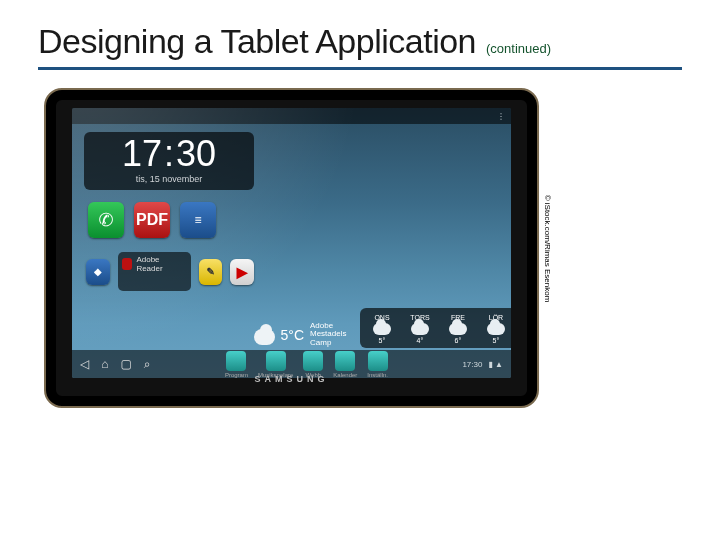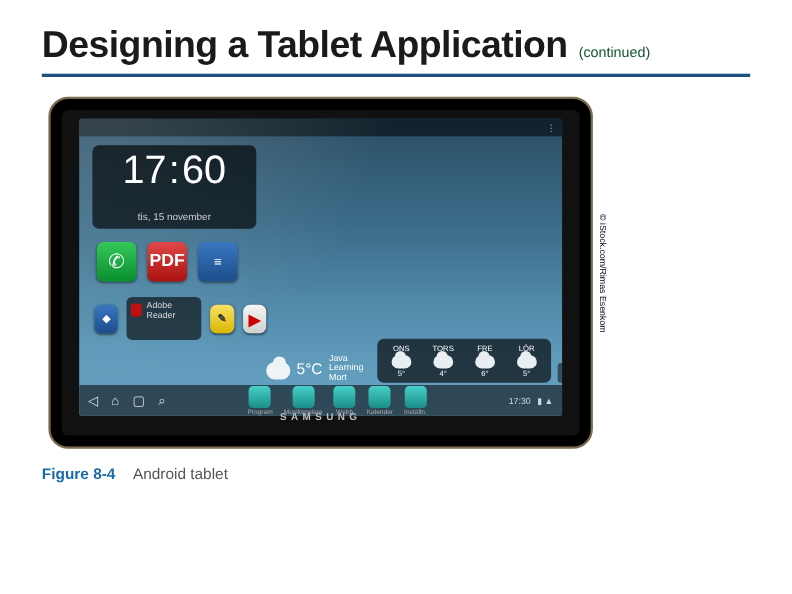--- a/index.html
+++ b/index.html
@@ -1,34 +1,34 @@
 <!DOCTYPE html>
 <html><head>
 <meta charset="utf-8">
 <style>
   * { box-sizing: border-box; margin: 0; padding: 0; }
   html, body { width: 720px; height: 540px; font-family: Arial, Helvetica, sans-serif; background: #fff; overflow: hidden; }
   .slide { width: 720px; height: 540px; position: relative; padding: 22px 38px 0 38px; }
   .title-row { display: flex; align-items: baseline; gap: 10px; }
-  .title { font-size: 34px; font-weight: 700; color: #1a1a1a; letter-spacing: -0.5px; }
+  .title { font-size: 34px; font-weight: 400; color: #1a1a1a; letter-spacing: -0.5px; }
   .continued { font-size: 13px; color: #14532d; font-weight: 400; }
   .title-rule { height: 3px; background: #1e5180; margin-top: 6px; width: 100%; }
 
   .figure-wrap { position: relative; margin-top: 18px; width: 495px; margin-left: 6px; }
   .tablet { width: 495px; height: 320px; background: #111; border: 2px solid #7a6a4f; border-radius: 18px; position: relative; box-shadow: inset 0 0 0 10px #000; }
   .screen { position: absolute; inset: 18px 26px 28px 26px; border-radius: 2px; overflow: hidden;
             background: linear-gradient(180deg, #2a4d63 0%, #3b6b88 35%, #4f87a6 60%, #5f9abb 80%, #6aa3c2 100%); }
   .reflection { position:absolute; top:-40px; left:-120px; width:420px; height:420px;
                 background: radial-gradient(circle at 30% 0%, rgba(255,255,255,0.18), rgba(255,255,255,0) 55%); pointer-events:none; }
   .topbar { height: 16px; background: rgba(0,0,0,0.55); display:flex; align-items:center; justify-content:space-between; padding:0 6px; font-size:8px; color:#cfd8dc; }
   .home { position: absolute; top: 24px; left: 12px; right: 12px; bottom: 30px; display: flex; }
   .left-col { display:flex; flex-direction:column; gap:8px; }
-  .clock-widget { background: rgba(0,0,0,0.65); border-radius: 6px; padding: 4px 12px 6px 12px; color: #fff; text-align:center; width: 149px; }
+  .clock-widget { background: rgba(0,0,0,0.65); border-radius: 6px; padding: 4px 12px 6px 12px; color: #fff; text-align:center; width: 170px; }
   .clock-time { font-size: 36px; font-weight: 300; font-family: 'Segoe UI', Arial, sans-serif; line-height: 1; display:flex; align-items:flex-start; justify-content:center; gap:2px; }
-  .clock-date { font-size: 9px; color: #cfd3d6; margin-top: 20px; }
+  .clock-date { font-size: 9px; color: #cfd3d6; margin-top: 2px; }
   .icon-row { display:flex; gap:10px; margin-top:4px; padding-left:4px; }
   .app-icon { width: 36px; height: 36px; border-radius: 6px; display:flex; align-items:center; justify-content:center; font-size:18px; color:#fff; box-shadow: 0 1px 2px rgba(0,0,0,0.5); }
   .ic-green { background: linear-gradient(#34c759,#0a8f2f); }
   .ic-red { background: linear-gradient(#e04848,#a11); font-size:16px; font-weight:700; }
   .ic-blue { background: linear-gradient(#3a77c2,#1b4d8a); font-size:12px; }
   .ic-yellow { background: linear-gradient(#f8e066,#d9b600); color:#333; font-size:10px; font-weight:700; }
   .ic-white { background: linear-gradient(#f5f5f5,#d0d0d0); color:#c00; font-size:14px; font-weight:700; }
   .row2 { display:flex; gap:8px; align-items:center; margin-top:6px; padding-left:2px; }
   .pill { background: rgba(0,0,0,0.6); border-radius:5px; color:#ddd; font-size:8px; padding:3px 8px 18px 4px; display:flex; align-items:center; gap:4px; }
 
@@ -85,21 +85,21 @@
         <div class="topbar">
           <span></span>
           <span>⋮</span>
         </div>
         <div class="home">
           <div class="left-col">
             <div class="clock-widget">
               <div class="clock-time">
                 <span>17</span>
                 <span>:</span>
-                <span>60</span>
+                <span>30</span>
               </div>
               <div class="clock-date">tis, 15 november</div>
             </div>
             <div class="icon-row">
               <div class="app-icon ic-green">✆</div>
               <div class="app-icon ic-red">PDF</div>
               <div class="app-icon ic-blue">≡</div>
             </div>
             <div class="row2">
               <div class="app-icon ic-blue" style="width:26px;height:26px;font-size:10px;">◆</div>
@@ -113,22 +113,22 @@
           </div>
 
           <div class="right-col">
             <div class="weather-head">
               <div style="width:28px;height:20px;position:relative;">
                 <div style="position:absolute;inset:4px 0 0 0;background:#eef3f6;border-radius:12px;"></div>
                 <div style="position:absolute;width:12px;height:12px;background:#eef3f6;border-radius:50%;top:-1px;left:6px;"></div>
               </div>
               <div class="temp">5°C</div>
               <div class="loc">
-                <div>Java</div>
-                <div>Learning Mort</div>
+                <div>Adobe</div>
+                <div>Mestadels Camp</div>
               </div>
             </div>
             <div class="forecast">
               <div class="fday">
                   <div>ONS</div>
                   <div class="fcloud"></div>
                   <div>5°</div>
                 </div>
               <div class="fday">
                   <div>TORS</div>
@@ -185,18 +185,14 @@
           </div>
         </div>
       </div>
       <div class="brand-plate">SAMSUNG</div>
     </div>
     <div class="side-credit">
       <span>© iStock.com/Rimas Esenkom</span>
     </div>
   </div>
 
-  <div class="caption">
-    <span class="fig-label">Figure 8-4</span>
-    <span class="fig-text">Android tablet</span>
-  </div>
 
 </div>
 
 </body></html>

